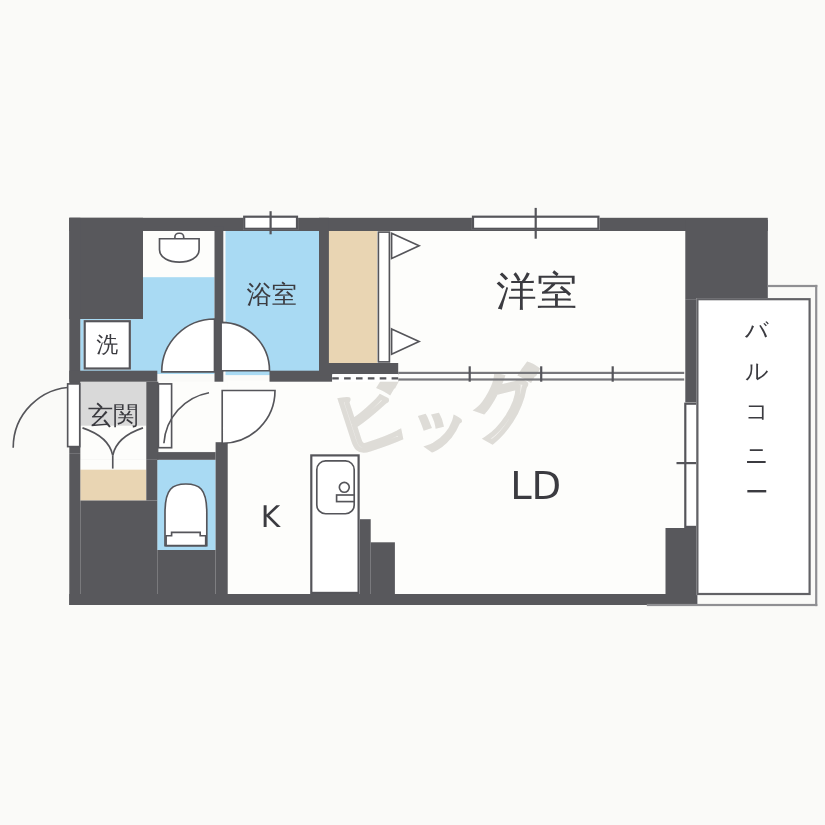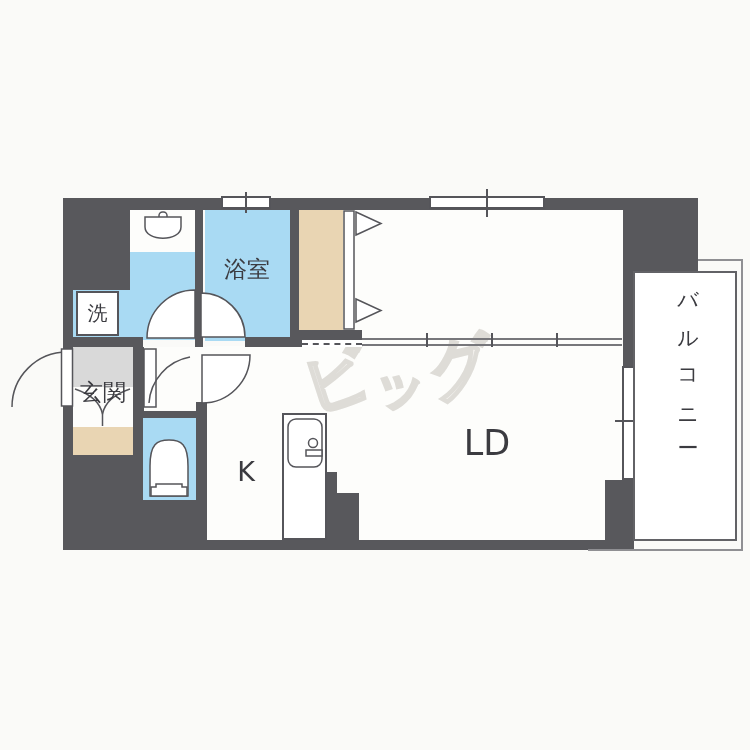--- a/index.html
+++ b/index.html
@@ -149,18 +149,19 @@
 
     <rect x="159" y="212" width="8" height="20" rx="3.5" fill="#ffffff"></rect>
     <path d="M145,217 L181,217 L181,227 C181,242 145,242 145,227 Z" fill="#ffffff"></path>
 
     <rect x="288" y="419" width="34" height="48" rx="8" fill="#ffffff"></rect>
     <circle cx="313" cy="443" r="4.5" fill="#ffffff"></circle>
     <rect x="306" y="450" width="16" height="6" fill="#ffffff"></rect>
   </svg>
 
   <div class="lbl" style="left:247px;top:269px;font-size:23px;">浴室</div>
-  <div class="lbl" style="left:103px;top:392px;font-size:23px;">玄関</div>
+  <div class="lbl" style="left:103px;top:379px;font-size:23px;">玄関</div>
+  <div class="lbl" style="left:488px;top:265px;font-size:37px;">洋室</div>
   <div class="lbl" style="left:246px;top:471px;font-size:27px;">K</div>
   <div class="lbl" style="left:487px;top:443px;font-size:35px;">LD</div>
   <div class="balcony-lbl" style="left:674px;top:276px;font-size:21px;">バルコニー</div>
 
 </div>
 
 </body></html>

